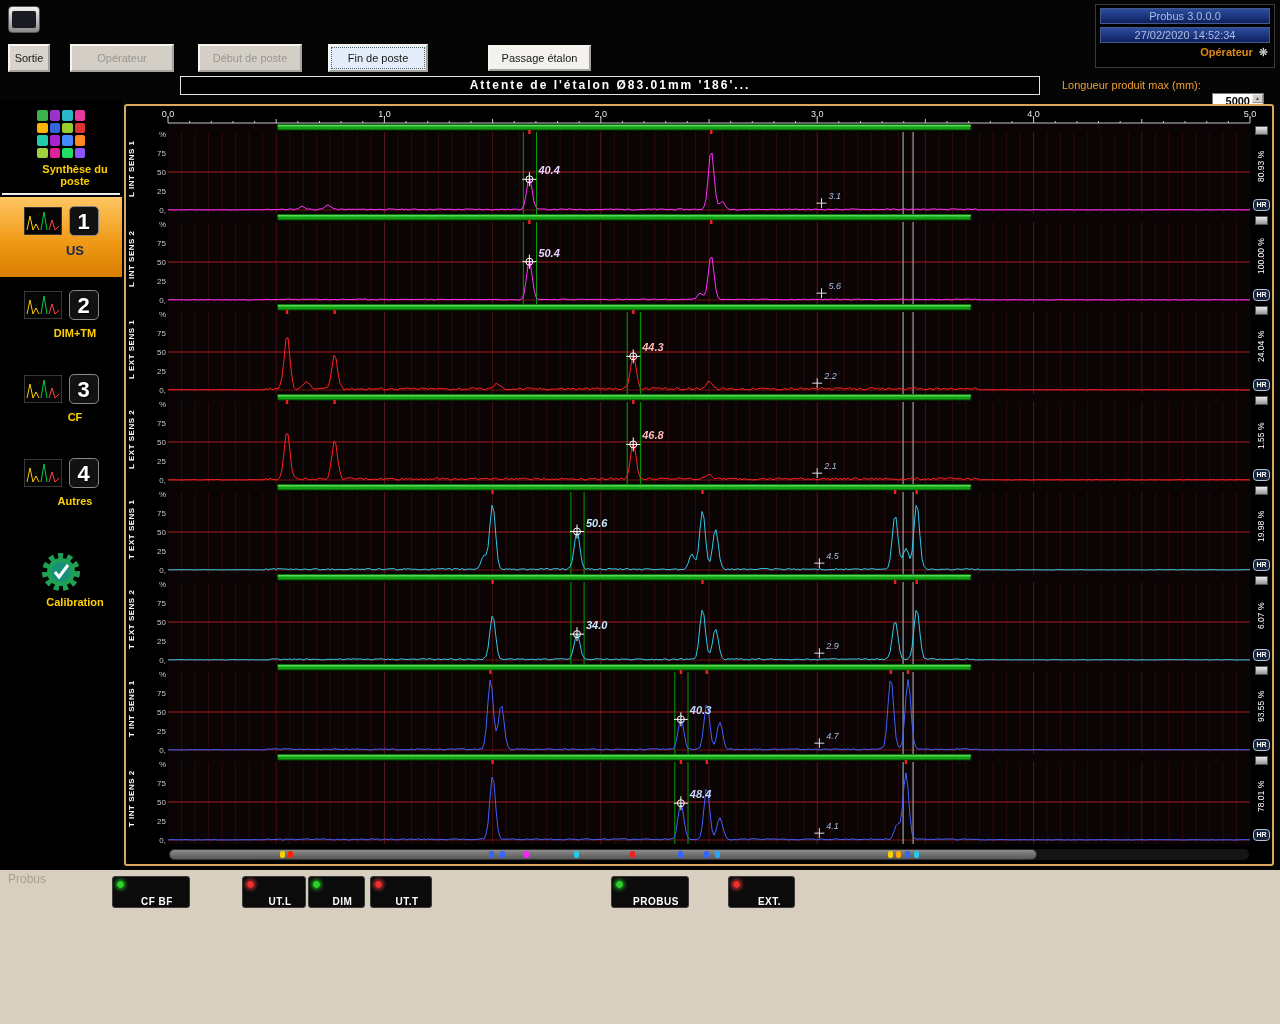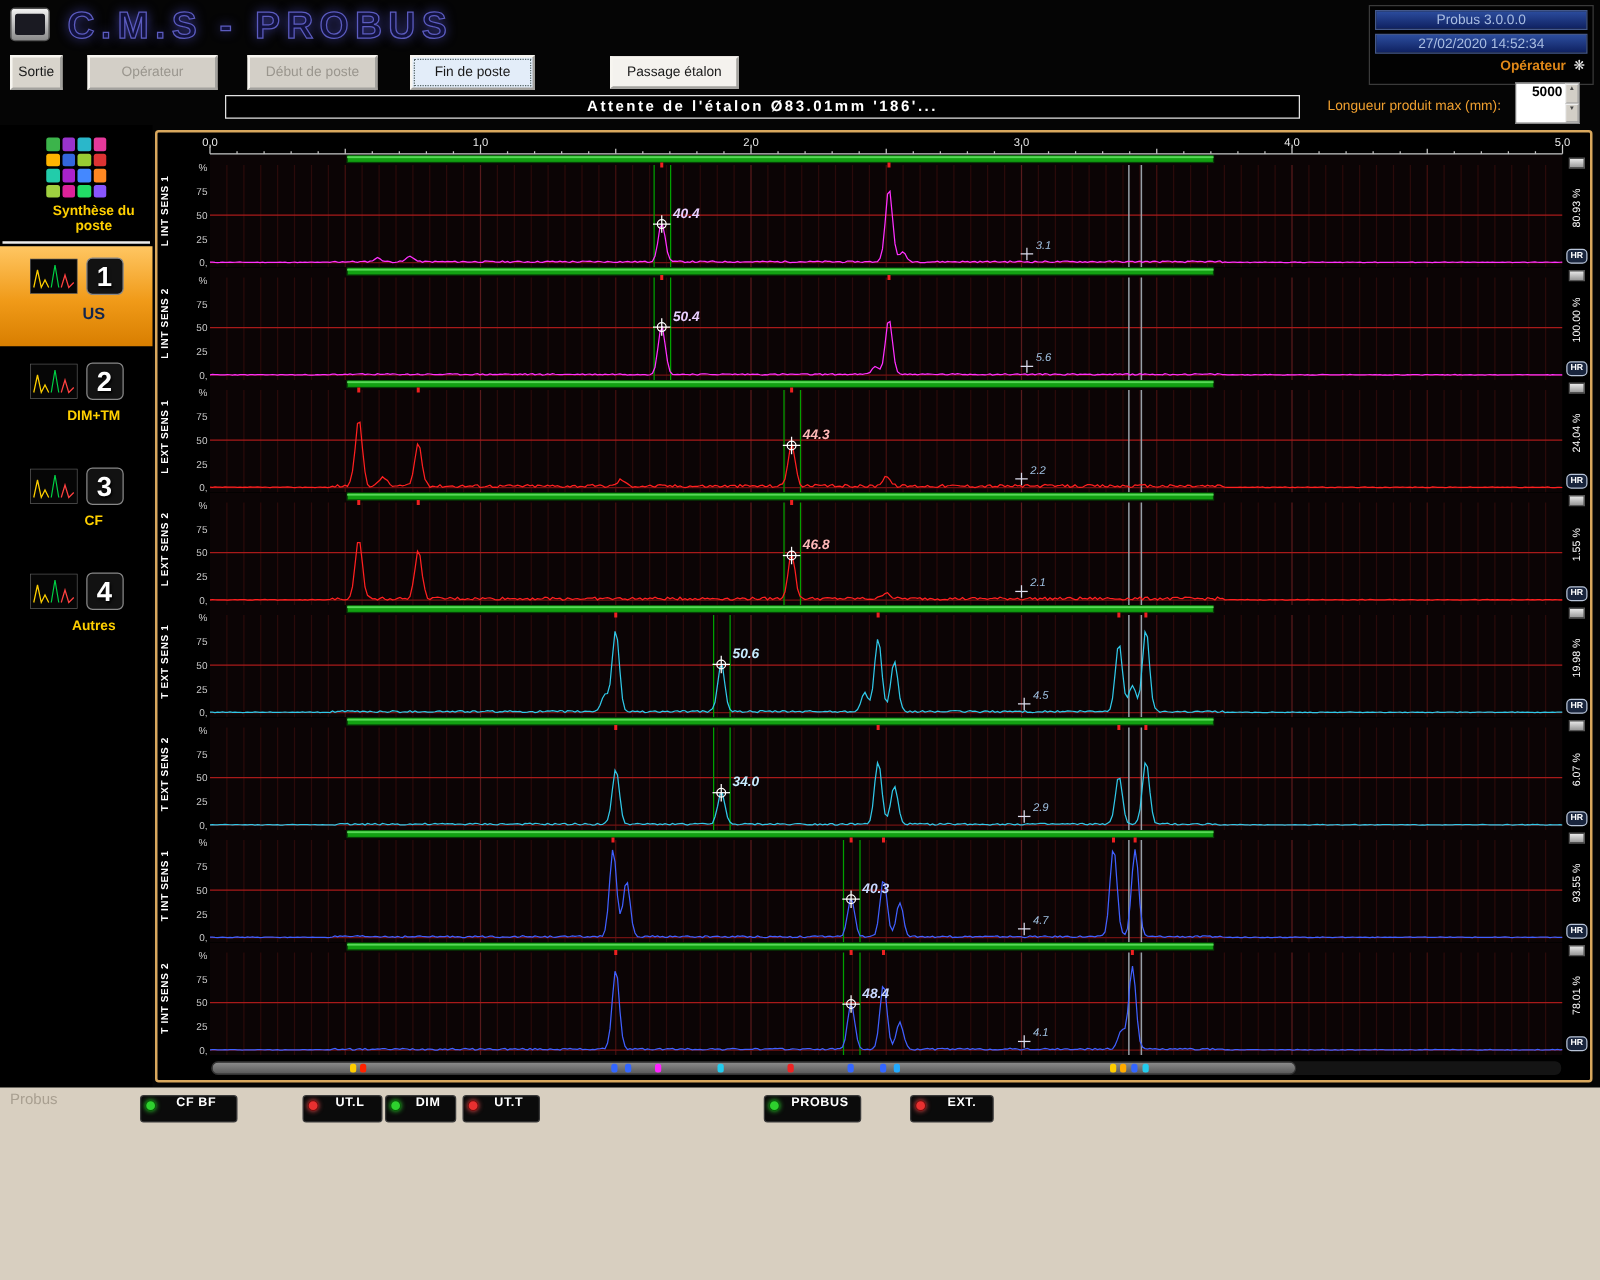--- a/index.html
+++ b/index.html
@@ -18,21 +18,21 @@
 
 .b3{position:absolute;top:44px;height:28px;border:2px outset #f7f5f0;background:#d8d4cc;font-family:"Liberation Sans",sans-serif;font-size:11px;color:#1a1a1a;cursor:pointer;}
 .b3.dis{color:#9a968e;background:#d3cfc7;}
 #btn-sortie{left:8px;width:42px;}
 #btn-reglages{left:70px;width:104px;}
 #btn-debut{left:198px;width:104px;}
 #btn-fin{left:328px;width:100px;background:#e3edf9;outline:1px dotted #566;outline-offset:-4px;}
 #btn-etalon{left:488px;width:103px;top:45px;height:26px;background:#f4f2ee;}
 #statusbar{position:absolute;left:180px;top:76px;width:860px;height:19px;background:#000;border:1px solid #e2e2e2;color:#fff;font-weight:bold;font-size:12px;letter-spacing:2px;text-align:center;line-height:16px;}
 #longlabel{position:absolute;left:1062px;top:79px;color:#f0a030;font-size:11px;}
-#spin{position:absolute;left:1212px;top:66px;width:52px;height:33px;background:#fff;border:1px solid #777;display:flex;}
+#spin{position:absolute;left:1212px;top:93px;width:52px;height:15px;background:#fff;border:1px solid #777;display:flex;}
 .spin-val{flex:1;font-size:11px;font-weight:bold;color:#000;text-align:right;padding:1px 2px 0 0;}
 .spin-btns{width:11px;display:flex;flex-direction:column;}
 .sb{flex:1;font-size:5px;line-height:7px;text-align:center;background:#d2cec6;border:1px outset #eee;color:#444;cursor:pointer;}
 
 
 #sidebar{position:absolute;left:0;top:100px;width:122px;height:770px;background:#000;}
 .sb-item{position:absolute;left:0;width:122px;text-align:center;cursor:pointer;}
 #sb-synth{top:2px;height:88px;}
 .grid-icon{width:48px;height:48px;margin:8px auto 5px;display:grid;grid-template-columns:repeat(4,1fr);gap:2px;}
 .grid-icon div{border-radius:2px;}
@@ -64,34 +64,33 @@
 #scrollbar{position:absolute;left:42px;top:742px;width:1082px;height:13px;background:#141414;border:1px solid #000;border-radius:6px;}
 #scrollthumb{position:absolute;left:0;top:0;width:868px;height:11px;border-radius:6px;background:linear-gradient(#8c8c8c,#585858);border:1px solid #333;cursor:pointer;}
 .smk{position:absolute;top:2px;width:5px;height:7px;border-radius:2px;}
 #strips text{font-family:"Liberation Sans",sans-serif;}
 .pklbl{font-style:italic;font-weight:bold;font-size:11px;}
 .c2lbl{font-style:italic;font-size:9px;}
 
 
 #bottom{position:absolute;left:0;top:870px;width:1280px;height:154px;background:#d8cfc0;}
 #reset{position:absolute;left:8px;top:2px;color:#a89f90;font-size:12px;cursor:pointer;}
-.pill{position:absolute;top:6px;height:22px;background:#0b0b0b;border:1px solid #3a3a3a;border-radius:3px;color:#fff;font-size:10px;font-weight:bold;letter-spacing:.5px;display:flex;align-items:flex-start;justify-content:center;padding-left:12px;}
+.pill{position:absolute;top:6px;height:32px;background:#0b0b0b;border:1px solid #3a3a3a;border-radius:3px;color:#fff;font-size:10px;font-weight:bold;letter-spacing:.5px;display:flex;align-items:flex-end;justify-content:center;padding-left:12px;}
 .pill .led{position:absolute;left:3px;top:3px;width:9px;height:9px;border-radius:50%;}
 .led.on{background:#2ed12e;box-shadow:0 0 4px #2ed12e;border:1px solid #0a5a0a;}
 .led.off{background:#e83030;box-shadow:0 0 4px #e85050;border:1px solid #701010;}
 </style>
 </head>
 <body>
 
 <div id="root">
 
   <div id="logo">
       <div class="logo-inner"></div>
     </div>
-  <div class="app-title">C.M.S - PROBUS</div>
 
   <div id="infobox">
     <div class="info-line">Probus 3.0.0.0</div>
     <div class="info-line">27/02/2020 14:52:34</div>
     <div class="op-row"><span>Opérateur</span><span class="gear">❋</span></div>
   </div>
 
   <button id="btn-sortie" class="b3">Sortie</button>
   <button id="btn-reglages" class="b3 dis">Opérateur</button>
   <button id="btn-debut" class="b3 dis">Début de poste</button>
@@ -177,20 +176,29 @@
             <rect width="38" height="28" fill="#060606" stroke="#666"></rect>
             <polyline points="3,23 6,9 9,23 12,17 15,23" fill="none" stroke="#ffd000"></polyline>
             <polyline points="17,23 20,5 23,23" fill="none" stroke="#00cc44"></polyline>
             <polyline points="25,23 28,13 31,23 35,19" fill="none" stroke="#ff4040"></polyline>
           </svg>
         <span class="numbox">4</span>
       </div>
       <div class="sb-label num-label">Autres</div>
     </div>
 
+    <div class="sb-item" id="sb-cal">
+      <svg class="calicon" width="40" height="40" viewBox="0 0 40 40">
+        <circle cx="20" cy="20" r="16" fill="none" stroke="#1fa055" stroke-width="6" stroke-dasharray="5 4"></circle>
+        <circle cx="20" cy="20" r="14" fill="#1fa055"></circle>
+        <circle cx="20" cy="20" r="10" fill="#17907a"></circle>
+        <path d="M14,20 L18,25 L27,13" stroke="#fff" stroke-width="3" fill="none"></path>
+      </svg>
+      <div class="sb-label">Calibration</div>
+    </div>
   </aside>
 
   <div id="chartpanel">
     <svg id="ruler">
         <line x1="42" y1="15" x2="1124" y2="15" stroke="#c8c8c8"></line>
         <line x1="42" y1="9" x2="42" y2="15" stroke="#c8c8c8"></line>
         <line x1="63.64" y1="13" x2="63.64" y2="15" stroke="#c8c8c8"></line>
         <line x1="85.28" y1="13" x2="85.28" y2="15" stroke="#c8c8c8"></line>
         <line x1="106.92" y1="13" x2="106.92" y2="15" stroke="#c8c8c8"></line>
         <line x1="128.56" y1="13" x2="128.56" y2="15" stroke="#c8c8c8"></line>

